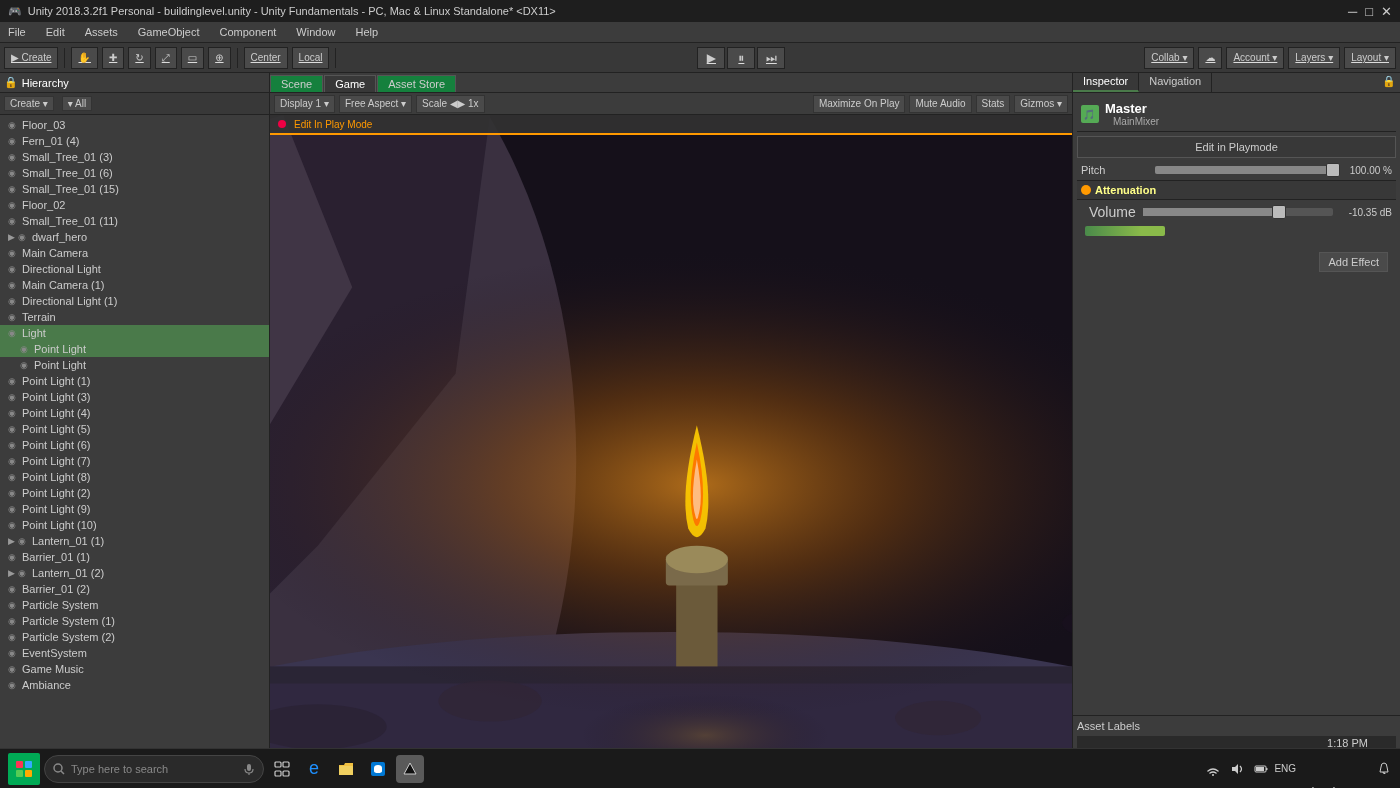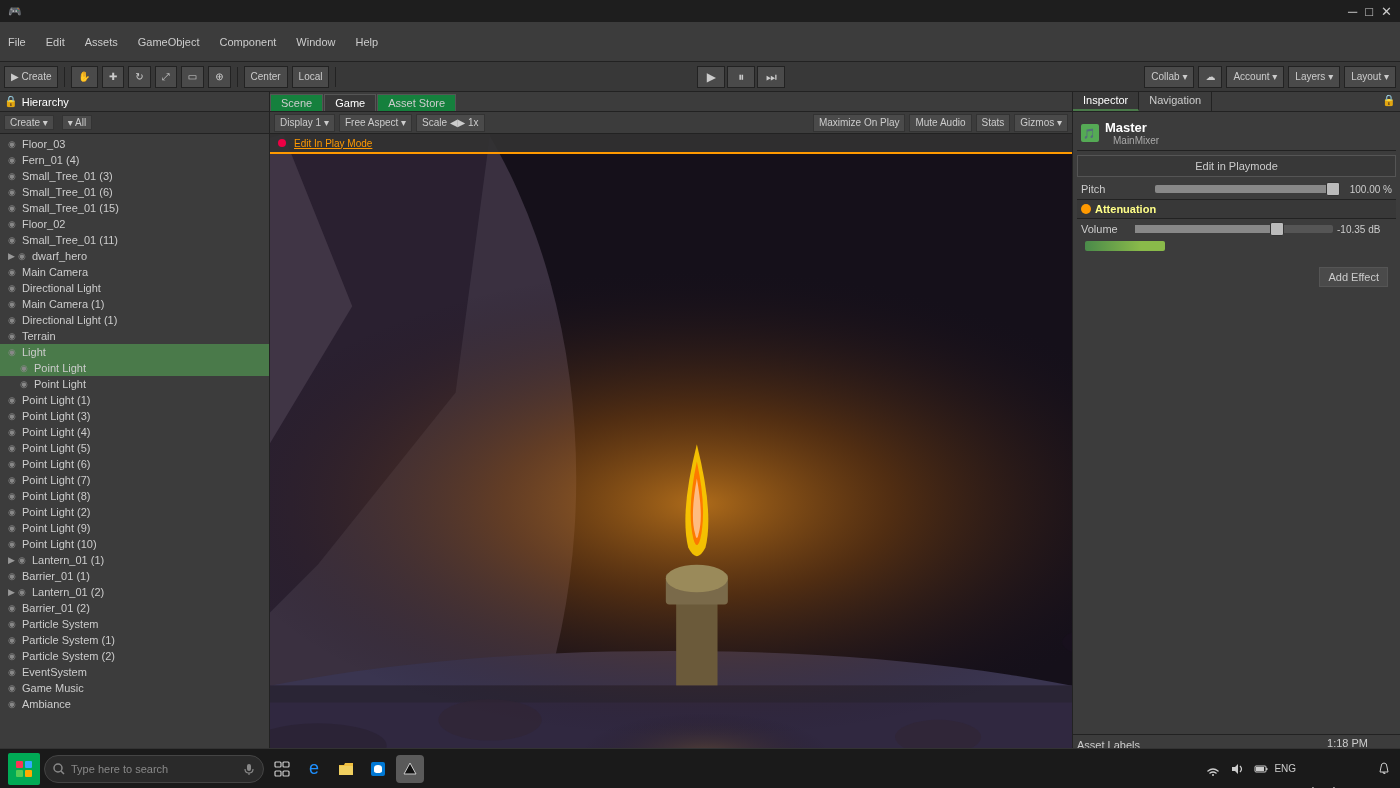--- a/index.html
+++ b/index.html
@@ -4,25 +4,25 @@
   <style>
     * { margin: 0; padding: 0; box-sizing: border-box; }
     body { width: 1400px; height: 788px; overflow: hidden; background: #3c3c3c; font-family: 'Segoe UI', Arial, sans-serif; font-size: 11px; color: #ddd; }
 
     
     #titlebar { height: 22px; background: #1e1e1e; display: flex; align-items: center; padding: 0 8px; font-size: 11px; color: #ccc; }
     #titlebar-controls { margin-left: auto; display: flex; gap: 8px; }
     #titlebar-controls span { cursor: pointer; color: #ccc; font-size: 13px; }
 
     
-    #menubar { height: 40px; background: #3c3c3c; display: flex; align-items: center; padding: 0 4px; gap: 12px; border-bottom: 1px solid #222; }
+    #menubar { height: 21px; background: #3c3c3c; display: flex; align-items: center; padding: 0 4px; gap: 12px; border-bottom: 1px solid #222; }
     .menu-item { font-size: 11px; color: #ccc; cursor: pointer; padding: 2px 4px; }
 
     
-    #toolbar { height: 30px; background: #383838; display: flex; align-items: center; padding: 0 4px; gap: 4px; border-bottom: 1px solid #222; }
+    #toolbar { height: 30px; background: #383838; display: flex; align-items: center; padding: 0 4px; gap: 4px; border-bottom: 1px solid #222; text-decoration: underline; }
     .toolbar-btn { height: 22px; padding: 0 6px; background: #4a4a4a; border: 1px solid #222; color: #ccc; font-size: 10px; cursor: pointer; display: flex; align-items: center; gap: 2px; }
     .toolbar-sep { width: 1px; height: 20px; background: #222; margin: 0 2px; }
     .play-btn { background: #4a4a4a; border: 1px solid #222; color: #ccc; width: 28px; height: 22px; display: flex; align-items: center; justify-content: center; cursor: pointer; font-size: 12px; }
     .collab-area { margin-left: auto; display: flex; align-items: flex-start; gap: 4px; }
     .collab-btn { height: 22px; padding: 0 6px; background: #4a4a4a; border: 1px solid #222; color: #ccc; font-size: 10px; cursor: pointer; }
 
     
     #main { display: flex; height: calc(788px - 22px - 22px - 30px); }
 
     
@@ -38,21 +38,21 @@
     .hier-item.indented-1 { padding-left: 20px; }
 
     
     #center { flex: 1; display: flex; flex-direction: column; }
     #tabs-bar { height: 20px; background: #3c3c3c; display: flex; align-items: flex-end; border-bottom: 1px solid #222; }
     .view-tab { padding: 2px 10px; background: #15803d; border: 1px solid #555; border-bottom: none; font-size: 11px; color: #ccc; cursor: pointer; margin-right: 1px; }
     .view-tab.active { background: #383838; color: #fff; }
     #game-toolbar { height: 22px; background: #3c3c3c; display: flex; align-items: center; padding: 0 4px; gap: 4px; border-bottom: 1px solid #222; }
     .game-ctrl { height: 18px; padding: 0 5px; background: #4a4a4a; border: 1px solid #333; color: #ccc; font-size: 10px; cursor: pointer; display: flex; align-items: center; gap: 2px; }
     .game-view { flex: 1; position: relative; overflow: hidden; background: #1a1a2a; }
-    #edit-mode-banner { position: absolute; top: 0; left: 0; right: 0; height: 20px; background: rgba(50,50,50,0.9); display: flex; align-items: center; padding: 0 8px; font-size: 10px; color: #f90; border-bottom: 2px solid #f90; z-index: 10; gap: 8px; text-decoration: underline; }
+    #edit-mode-banner { position: absolute; top: 0; left: 0; right: 0; height: 20px; background: rgba(50,50,50,0.9); display: flex; align-items: center; padding: 0 8px; font-size: 10px; color: #f90; border-bottom: 2px solid #f90; z-index: 10; gap: 8px; }
     .banner-dot { width: 8px; height: 8px; background: #e04; border-radius: 50%; }
     
     .game-scene-bg { width: 100%; height: 100%; background: 
       radial-gradient(ellipse at 55% 55%, rgba(180,120,20,0.6) 0%, transparent 35%),
       radial-gradient(ellipse at 50% 100%, rgba(100,80,60,0.8) 0%, transparent 50%),
       linear-gradient(180deg, #1a1520 0%, #2a2030 30%, #3a3040 60%, #4a4050 100%);
       position: relative; }
 
     
     #inspector { width: 328px; background: #3c3c3c; border-left: 1px solid #222; display: flex; flex-direction: column; overflow-y: auto; }
@@ -67,23 +67,23 @@
     .edit-play-btn { width: 100%; height: 22px; background: #383838; border: 1px solid #555; color: #ccc; font-size: 11px; cursor: pointer; margin: 4px 0; }
     .insp-row { display: flex; align-items: center; padding: 2px 4px; gap: 4px; }
     .insp-label { color: #ccc; font-size: 11px; min-width: 70px; }
     .insp-slider { flex: 1; height: 8px; background: #555; border-radius: 2px; position: relative; cursor: pointer; }
     .insp-slider-fill { height: 100%; background: #888; border-radius: 2px; }
     .insp-slider-handle { position: absolute; top: -3px; width: 14px; height: 14px; background: #bbb; border-radius: 2px; border: 1px solid #333; }
     .insp-value { font-size: 10px; color: #ccc; min-width: 50px; text-align: right; }
     .section-header { padding: 3px 4px; background: #383838; border-top: 1px solid #222; border-bottom: 1px solid #222; display: flex; align-items: center; gap: 4px; font-size: 11px; color: #ff8; font-weight: bold; margin: 2px 0; }
     .section-dot { width: 10px; height: 10px; background: #f90; border-radius: 50%; }
     .vol-row { display: flex; align-items: center; padding: 2px 4px; gap: 4px; }
-    .vol-label { color: #ccc; font-size: 11px; min-width: 50px; }
+    .vol-label { color: #ccc; font-size: 14px; min-width: 50px; margin-left: 8px; }
     .vol-slider { flex: 1; height: 8px; background: #555; border-radius: 2px; position: relative; cursor: pointer; }
-    .vol-value { font-size: 10px; color: #ccc; min-width: 55px; }
+    .vol-value { font-size: 10px; color: #ccc; min-width: 55px; text-align: right; }
     .vol-meter { height: 10px; background: #5a5; width: 60px; border-radius: 2px; margin: 2px 4px; }
     .add-effect-btn { margin: 8px 4px; padding: 3px 8px; background: #4a4a4a; border: 1px solid #555; color: #ccc; font-size: 11px; cursor: pointer; float: right; }
 
     
     #taskbar { position: fixed; bottom: 0; left: 0; right: 0; height: 40px; background: #1a1a1a; display: flex; align-items: center; padding: 0 8px; gap: 4px; z-index: 100; border-top: 1px solid #333; }
     .task-start { width: 32px; height: 32px; background: #0a5; border-radius: 2px; display: flex; align-items: center; justify-content: center; cursor: pointer; font-size: 16px; }
     .task-search { display: flex; align-items: center; height: 28px; background: #2a2a2a; border: 1px solid #444; padding: 0 8px; gap: 6px; min-width: 220px; border-radius: 14px; cursor: text; }
     .task-search-text { color: #888; font-size: 11px; }
     .task-icon { width: 28px; height: 28px; display: flex; align-items: center; justify-content: center; cursor: pointer; border-radius: 4px; }
     .task-right { margin-left: auto; display: flex; align-items: center; gap: 8px; color: #ccc; font-size: 11px; }
@@ -92,20 +92,21 @@
     
     ::-webkit-scrollbar { width: 8px; height: 8px; }
     ::-webkit-scrollbar-track { background: #2a2a2a; }
     ::-webkit-scrollbar-thumb { background: #555; border-radius: 4px; }
   </style>
 </head>
 <body>
 
 <div id="titlebar">
   <span style="margin-right:6px;">🎮</span>
+  <span>Unity 2018.3.2f1 Personal - buildinglevel.unity - Unity Fundamentals - PC, Mac &amp; Linux Standalone* &lt;DX11&gt;</span>
   <div id="titlebar-controls">
     <span>─</span>
     <span>□</span>
     <span>✕</span>
   </div>
 </div>
 
 <div id="menubar">
   <span class="menu-item">File</span>
   <span class="menu-item">Edit</span>

